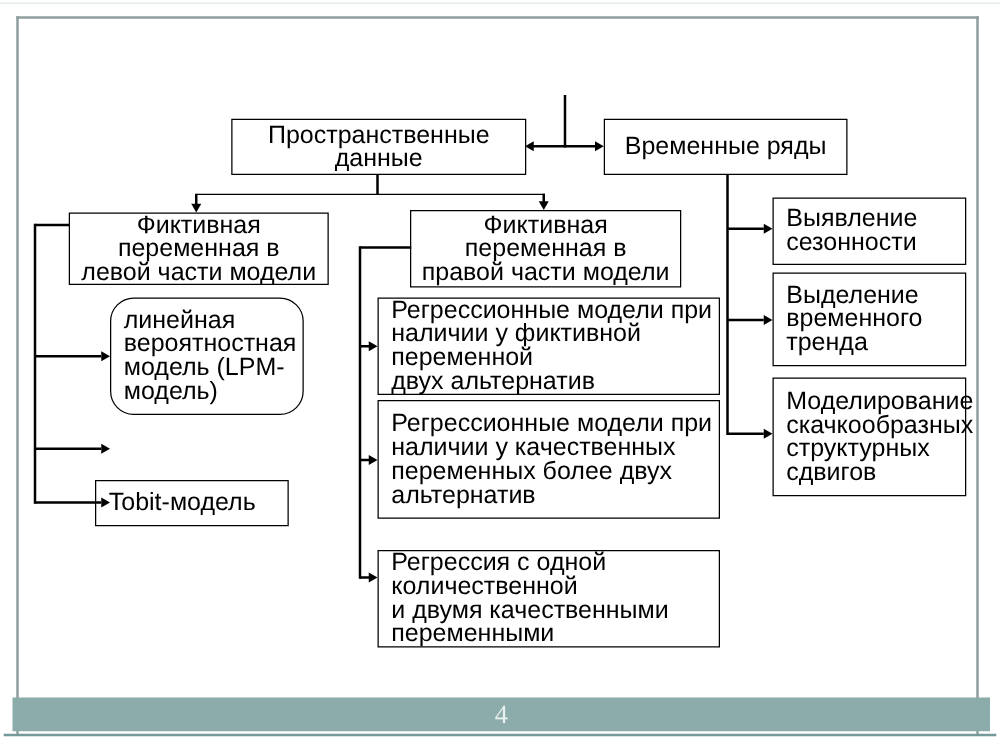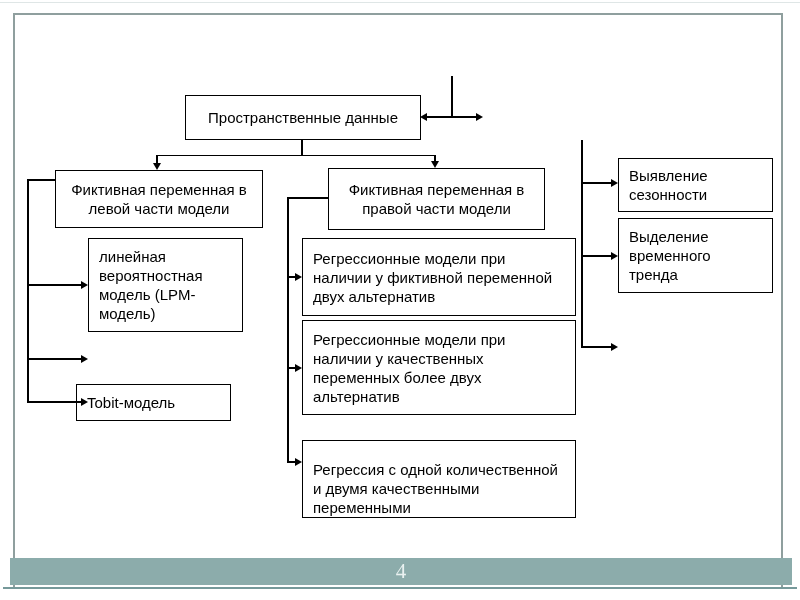--- a/index.html
+++ b/index.html
@@ -8,21 +8,21 @@
     font-family:"Liberation Sans","DejaVu Sans",sans-serif;color:#000;overflow:hidden;
   }
   .top-edge{position:absolute;left:0;top:2px;width:800px;height:1px;background:#dfe6e6;}
   .frame{
     position:absolute;left:13px;top:13px;width:770px;height:575px;
     border:2px solid #8f9f9e;border-bottom:none;box-sizing:border-box;
   }
   .node{
     position:absolute;background:#fff;border:1.5px solid #000;box-sizing:border-box;
     display:flex;align-items:center;justify-content:center;
-    font-size:15px;line-height:19px;text-align:center;
+    font-size:20px;line-height:19px;text-align:center;
   }
   .node .lbl{white-space:pre-line;}
   .la{justify-content:flex-start;text-align:left;padding-left:10px;padding-right:5px;}
   .title-box{
     position:absolute;left:176px;top:36px;width:552px;height:40px;box-sizing:border-box;
     border:2px solid #3e3e3e;display:flex;align-items:center;justify-content:center;
     background:linear-gradient(180deg,#fdfdfd 0%,#ececec 45%,#a3a3a3 100%);
     box-shadow:3px 3px 3px #9a9a9a;
     font-size:17px;font-weight:bold;
   }
@@ -47,31 +47,34 @@
 <body>
 
 <div class="slide">
   <div class="top-edge"></div>
   <div class="frame"></div>
 
 
   <div class="node" style="left:185px;top:95px;width:236px;height:45px;">
     <span class="lbl">Пространственные данные</span>
   </div>
+  <div class="node" style="left:483px;top:95px;width:195px;height:45px;">
+    <span class="lbl">Временные ряды</span>
+  </div>
 
   <div class="node" style="left:55px;top:170px;width:208px;height:58px;">
     <span class="lbl">Фиктивная переменная в
 левой части модели</span>
   </div>
   <div class="node" style="left:328px;top:168px;width:217px;height:62px;">
     <span class="lbl">Фиктивная переменная в
 правой части модели</span>
   </div>
 
-  <div class="node la" style="left:88px;top:238px;width:155px;height:94px;">
+  <div class="node la" style="left:88px;top:238px;width:155px;height:94px;border-radius:19px;">
     <span class="lbl">линейная
 вероятностная
 модель  (LPM-
 модель)</span>
   </div>
   <div class="node la" style="left:76px;top:384px;width:155px;height:37px;">
     <span class="lbl">Tobit-модель</span>
   </div>
 
   <div class="node la" style="left:302px;top:238px;width:274px;height:78px;">
@@ -92,20 +95,26 @@
   </div>
 
   <div class="node la" style="left:618px;top:218px;width:155px;height:75px;">
     <span class="lbl">Выделение
 временного
 тренда</span>
   </div>
   <div class="node la" style="left:618px;top:158px;width:155px;height:54px;">
     <span class="lbl">Выявление
 сезонности</span>
+  </div>
+  <div class="node la" style="left:618px;top:302px;width:155px;height:95px;">
+    <span class="lbl">Моделирование
+скачкообразных
+структурных
+сдвигов</span>
   </div>
 
   <div>
 
     <div class="vl" style="left:451px;top:76px;height:42px;"></div>
     <div class="hl" style="left:425px;top:116px;width:54px;"></div>
     <div class="ah ah-l" style="left:420px;top:112.5px;"></div>
     <div class="ah ah-r" style="left:476px;top:112.5px;"></div>
 
     <div class="vl" style="left:301px;top:140px;height:16px;"></div>

